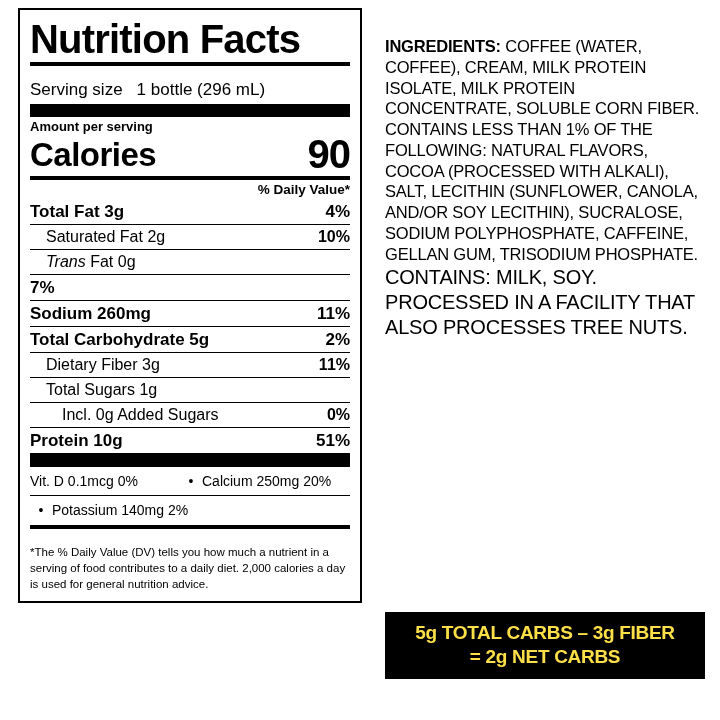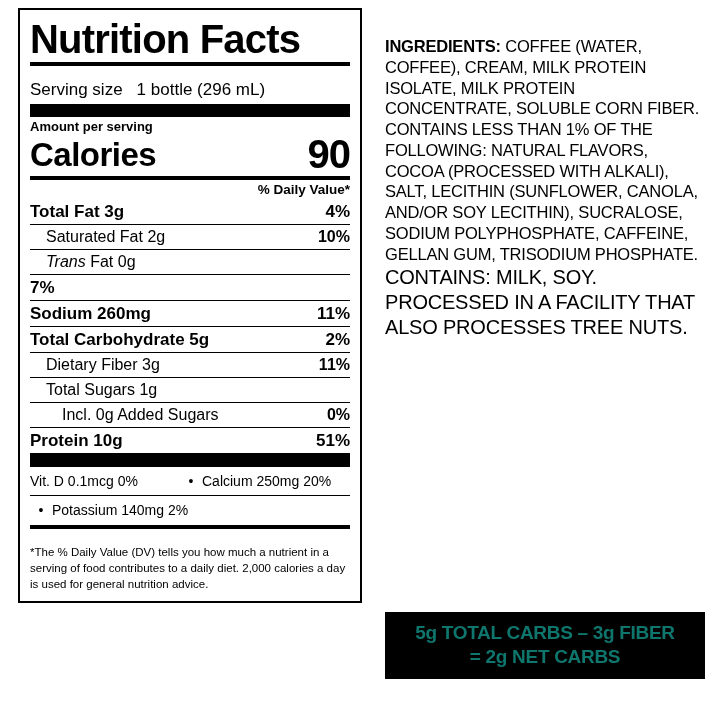--- a/index.html
+++ b/index.html
@@ -138,21 +138,21 @@
     margin-top: 0px;
   }
 
   
   .carb-box {
     position: absolute;
     left: 385px;
     top: 612px;
     width: 320px;
     background: #000;
-    color: #0f766e;
+    color: #fde047;
     text-align: center;
     padding: 9px 6px 11px 6px;
     box-sizing: border-box;
   }
   .carb-line {
     font-size: 19px;
     font-weight: bold;
     line-height: 1.24;
     letter-spacing: -0.3px;
   }

